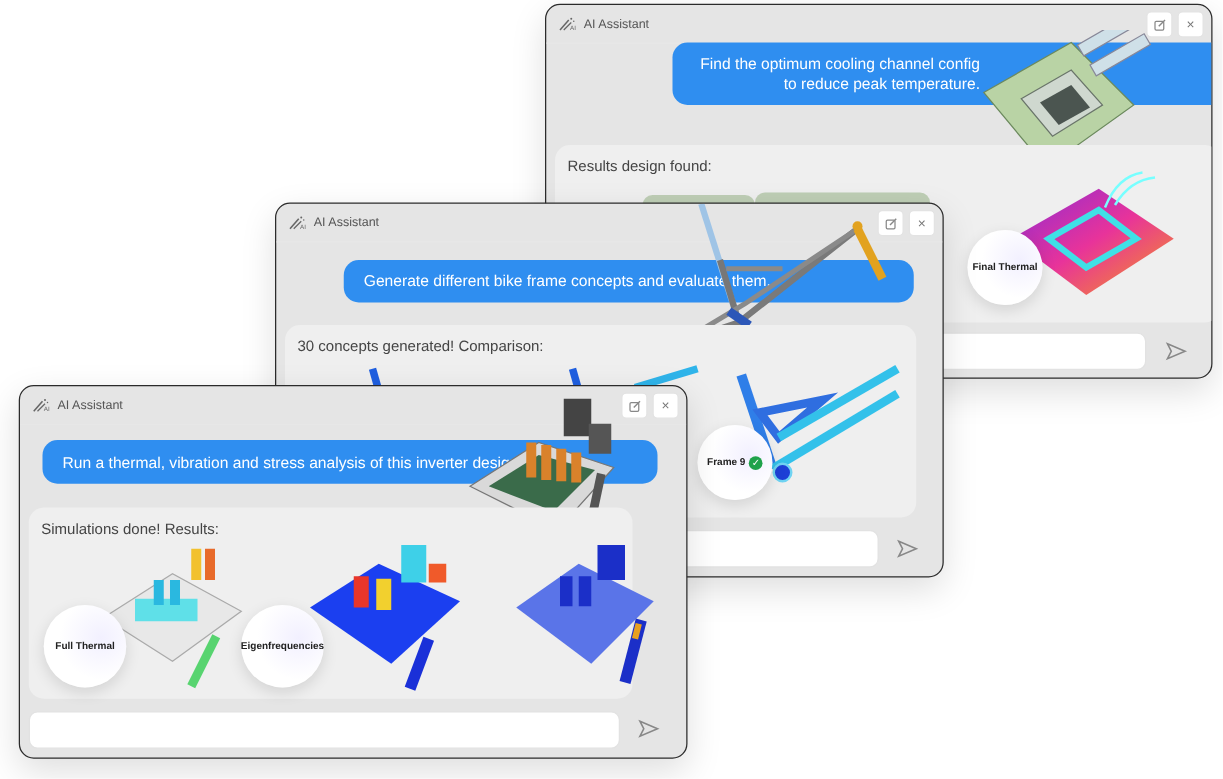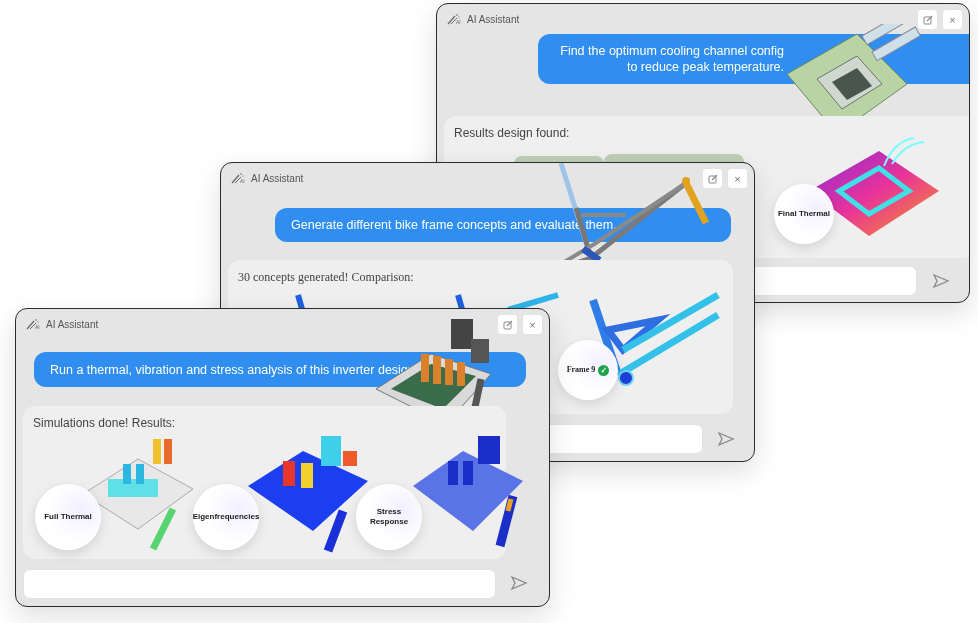--- a/index.html
+++ b/index.html
@@ -147,21 +147,21 @@
   <svg class="render" style="left:315px; top:0px;" width="180" height="120" viewBox="0 0 180 120">
     <path d="M25 0 L55 95" stroke="#9fc4e6" stroke-width="5"></path>
     <path d="M40 45 L55 95" stroke="#777" stroke-width="5"></path>
     <path d="M10 110 L55 95 L150 20" stroke="#7a7a7a" stroke-width="5" fill="none"></path>
     <path d="M10 110 L60 80 L150 20" stroke="#8a8a8a" stroke-width="4" fill="none"></path>
     <path d="M45 52 L90 52" stroke="#8a8a8a" stroke-width="4"></path>
     <path d="M150 20 L170 60" stroke="#e2a21f" stroke-width="7"></path>
     <circle cx="150" cy="18" r="4" fill="#e2a21f"></circle>
     <rect x="45" y="88" width="20" height="7" fill="#2c57b8" transform="rotate(35 55 92)"></rect>
   </svg>
-  <div class="reply" style="left:7px; top:97px; width:505px; height:154px;font-family:Liberation Serif, serif;">
+  <div class="reply" style="left:7px; top:97px; width:505px; height:154px;">
     <span class="reply-text">30 concepts generated! Comparison:</span>
     <svg class="render" style="left:50px; top:30px;" width="450" height="115" viewBox="0 0 450 115">
       <path d="M20 5 L30 40" stroke="#1f5fe0" stroke-width="6"></path>
       <path d="M180 5 L190 40" stroke="#1f5fe0" stroke-width="6"></path>
       <path d="M230 20 L280 5" stroke="#2fb4ea" stroke-width="6"></path>
       <path d="M315 10 L340 85" stroke="#2f7ee8" stroke-width="8"></path>
       <path d="M330 40 L380 30 L345 60 Z" fill="none" stroke="#2f6ee0" stroke-width="7"></path>
       <path d="M340 85 L440 25" stroke="#33c1ea" stroke-width="7"></path>
       <path d="M345 60 L440 5" stroke="#33c1ea" stroke-width="7"></path>
       <circle cx="348" cy="88" r="7" fill="#1d3fd6" stroke="#6fd3f2" stroke-width="2"></circle>
@@ -240,21 +240,18 @@
       <rect x="70" y="5" width="22" height="28" fill="#1b2fc8"></rect>
       <path d="M105 65 L92 115" stroke="#1b2fc8" stroke-width="9"></path>
       <path d="M103 68 L100 80" stroke="#e8a020" stroke-width="5"></path>
     </svg>
     <div class="circle" style="left:12px; top:78px; width:66px; height:66px;">
       <span>Full Thermal</span>
     </div>
     <div class="circle" style="left:170px; top:78px; width:66px; height:66px;">
       <span>Eigenfrequencies</span>
     </div>
-    <div class="circle" style="left:333px; top:78px; width:66px; height:66px;">
-      <span style="width:40px;">Stress Response</span>
-    </div>
   </div>
   <div class="input-box" style="left:7px; top:260px; width:471px;"></div>
   <svg class="send" style="left:494px; top:266px;" viewBox="0 0 18 16">
       <path d="M2 2 L16 8 L2 14 L5 8 Z" fill="none" stroke="#888" stroke-width="1.3"></path>
     </svg>
 </div>
 
 </body></html>

